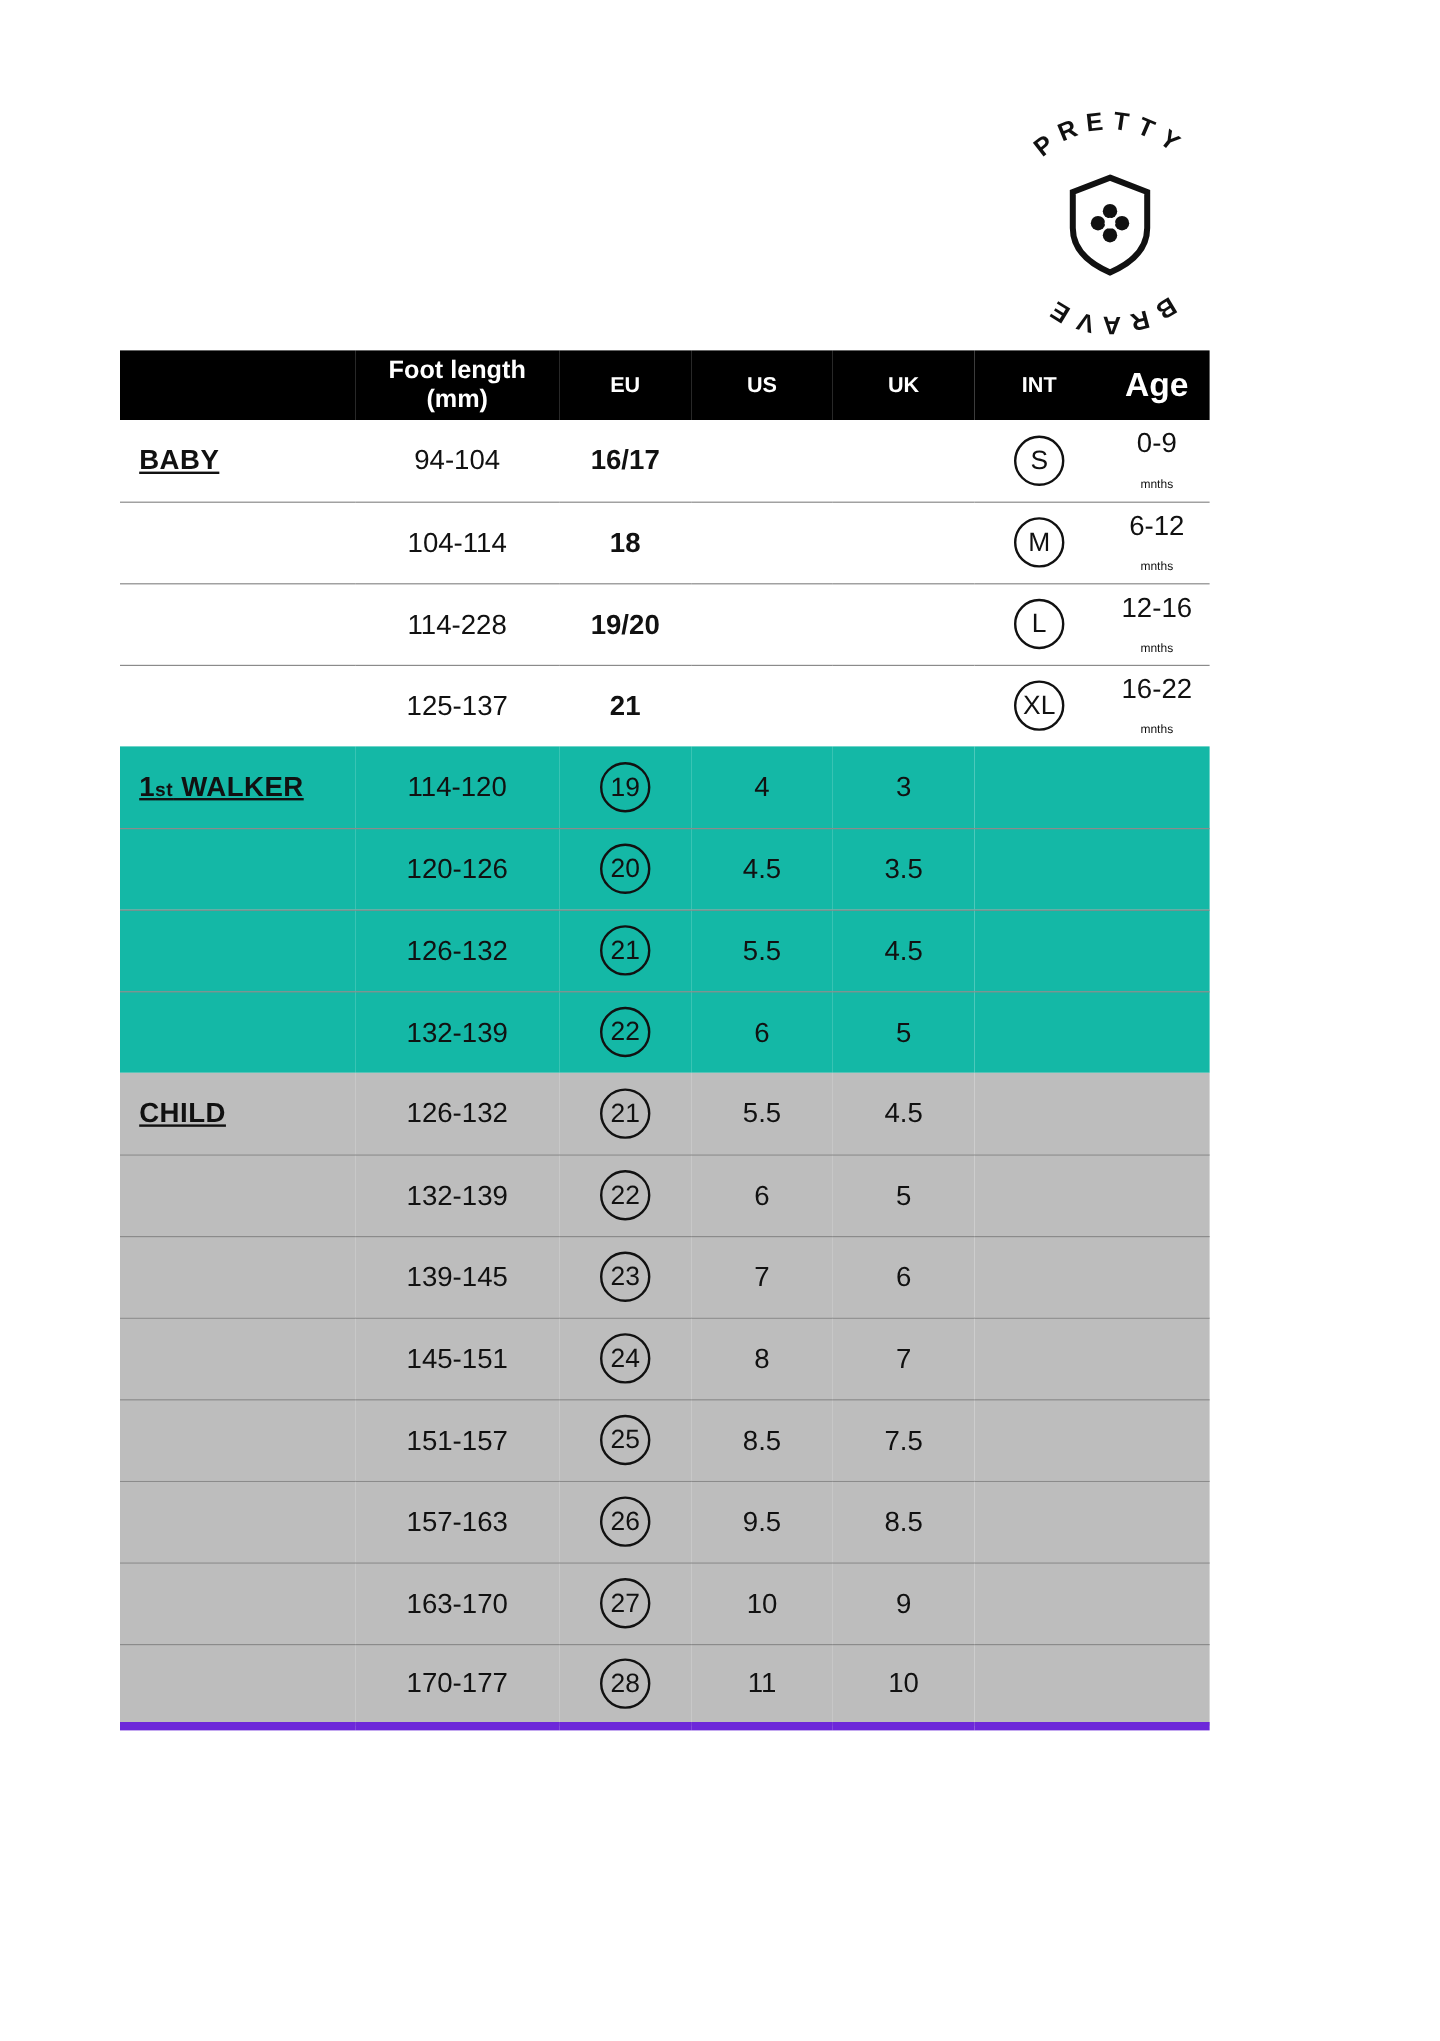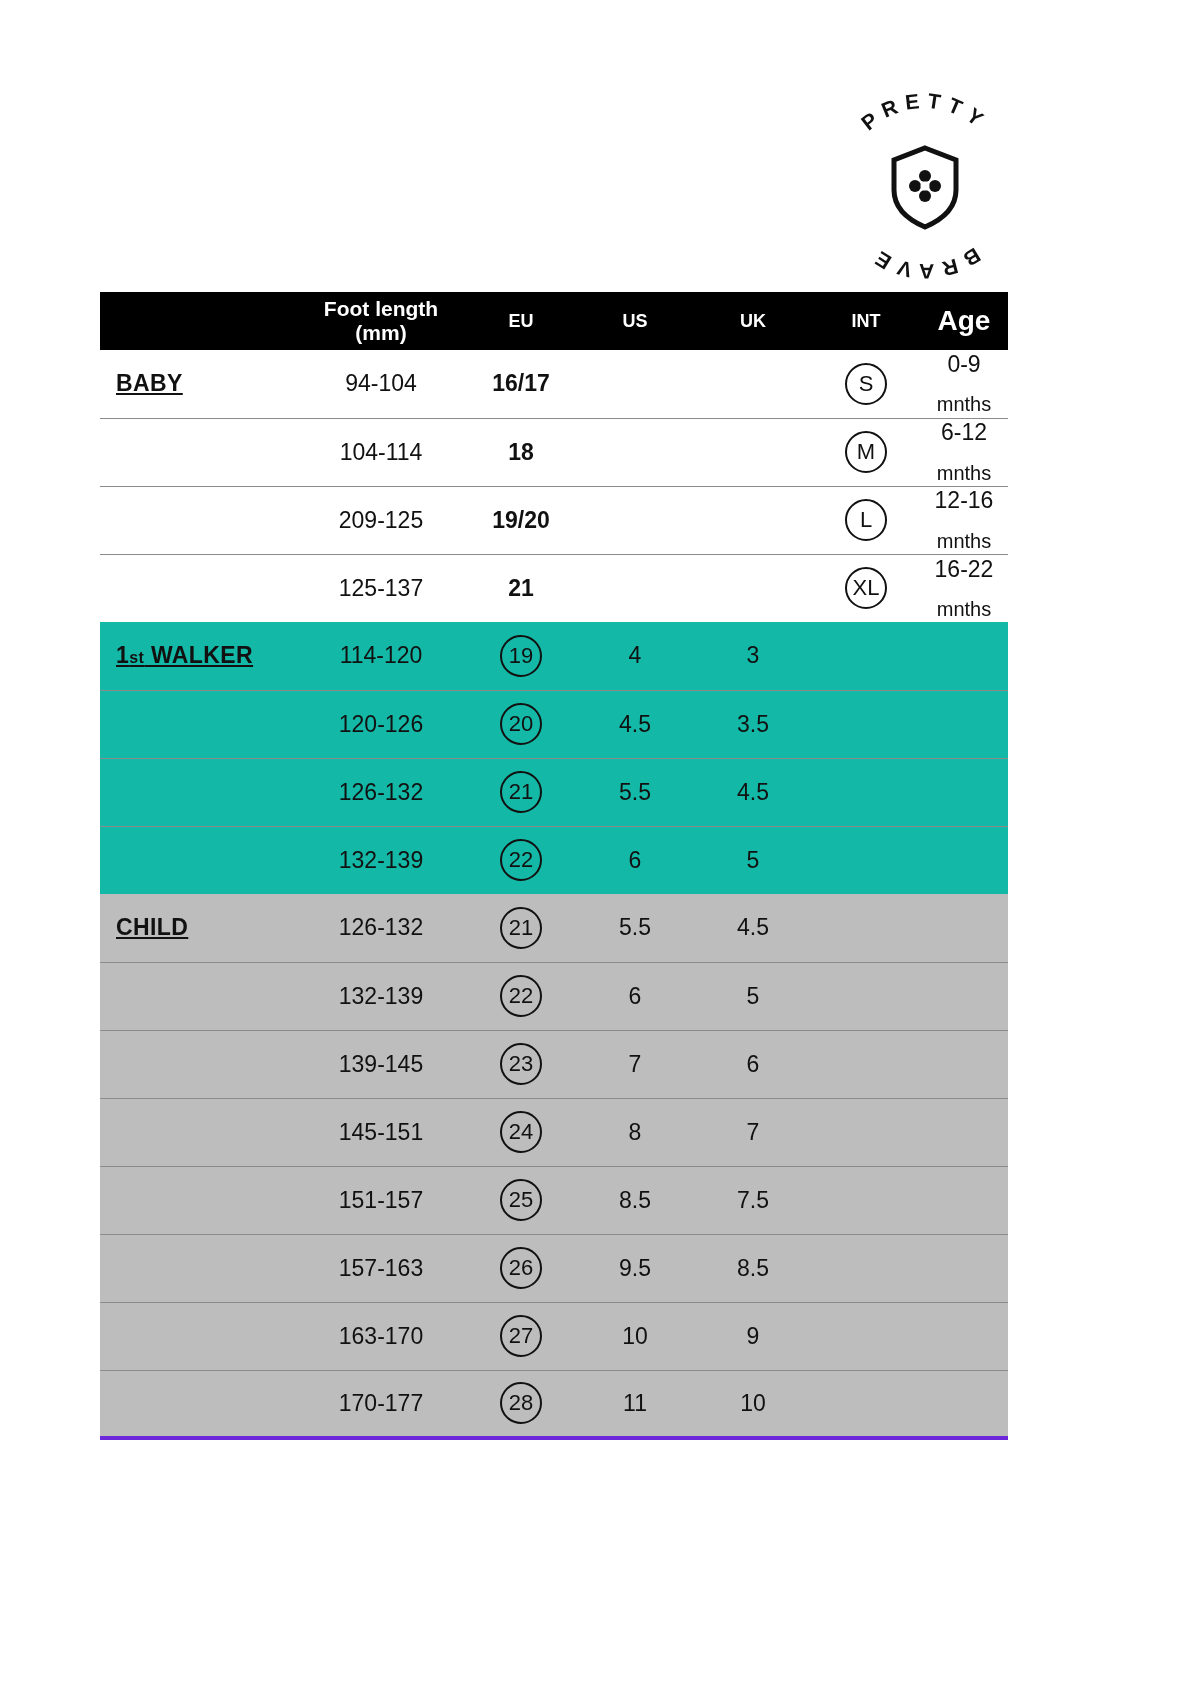--- a/index.html
+++ b/index.html
@@ -114,21 +114,21 @@
   tr.sec-child td { background: #bdbdbd; }
 
   
   tr.sep td {
     border-top: 1px solid #8b8b8b;
   }
   tr.first-in-sec td {
     border-top: none;
   }
   tbody tr.last-row td {
-    border-bottom: 4px solid #6d28d9;
+    border-bottom: 7px solid #6d28d9;
   }
 
   
   .circle {
     display: inline-flex;
     align-items: center;
     justify-content: center;
     width: 42px;
     height: 42px;
     border: 2px solid #111;
@@ -141,21 +141,21 @@
 
   .age-cell {
     line-height: 1.05;
   }
   .age-main {
     display: block;
     font-size: 23px;
   }
   .age-sub {
     display: block;
-    font-size: 20px;
+    font-size: 10px;
     margin-top: 18px;
   }
 </style>
 </head>
 <body>
 
 <div class="page">
 
   <div class="logo">
     <svg viewBox="0 0 200 200" width="200" height="200">
@@ -230,21 +230,21 @@
             <td></td>
             <td></td>
             <td><span class="circle">M</span></td>
             <td class="age-cell">
               <span class="age-main">6-12</span>
               <span class="age-sub">mnths</span>
             </td>
           </tr>
           <tr class="sec-baby sep">
             <td class="group"></td>
-            <td>209-125</td>
+            <td>114-228</td>
             <td class="eu-bold">19/20</td>
             <td></td>
             <td></td>
             <td><span class="circle">L</span></td>
             <td class="age-cell">
               <span class="age-main">12-16</span>
               <span class="age-sub">mnths</span>
             </td>
           </tr>
           <tr class="sec-baby sep">

